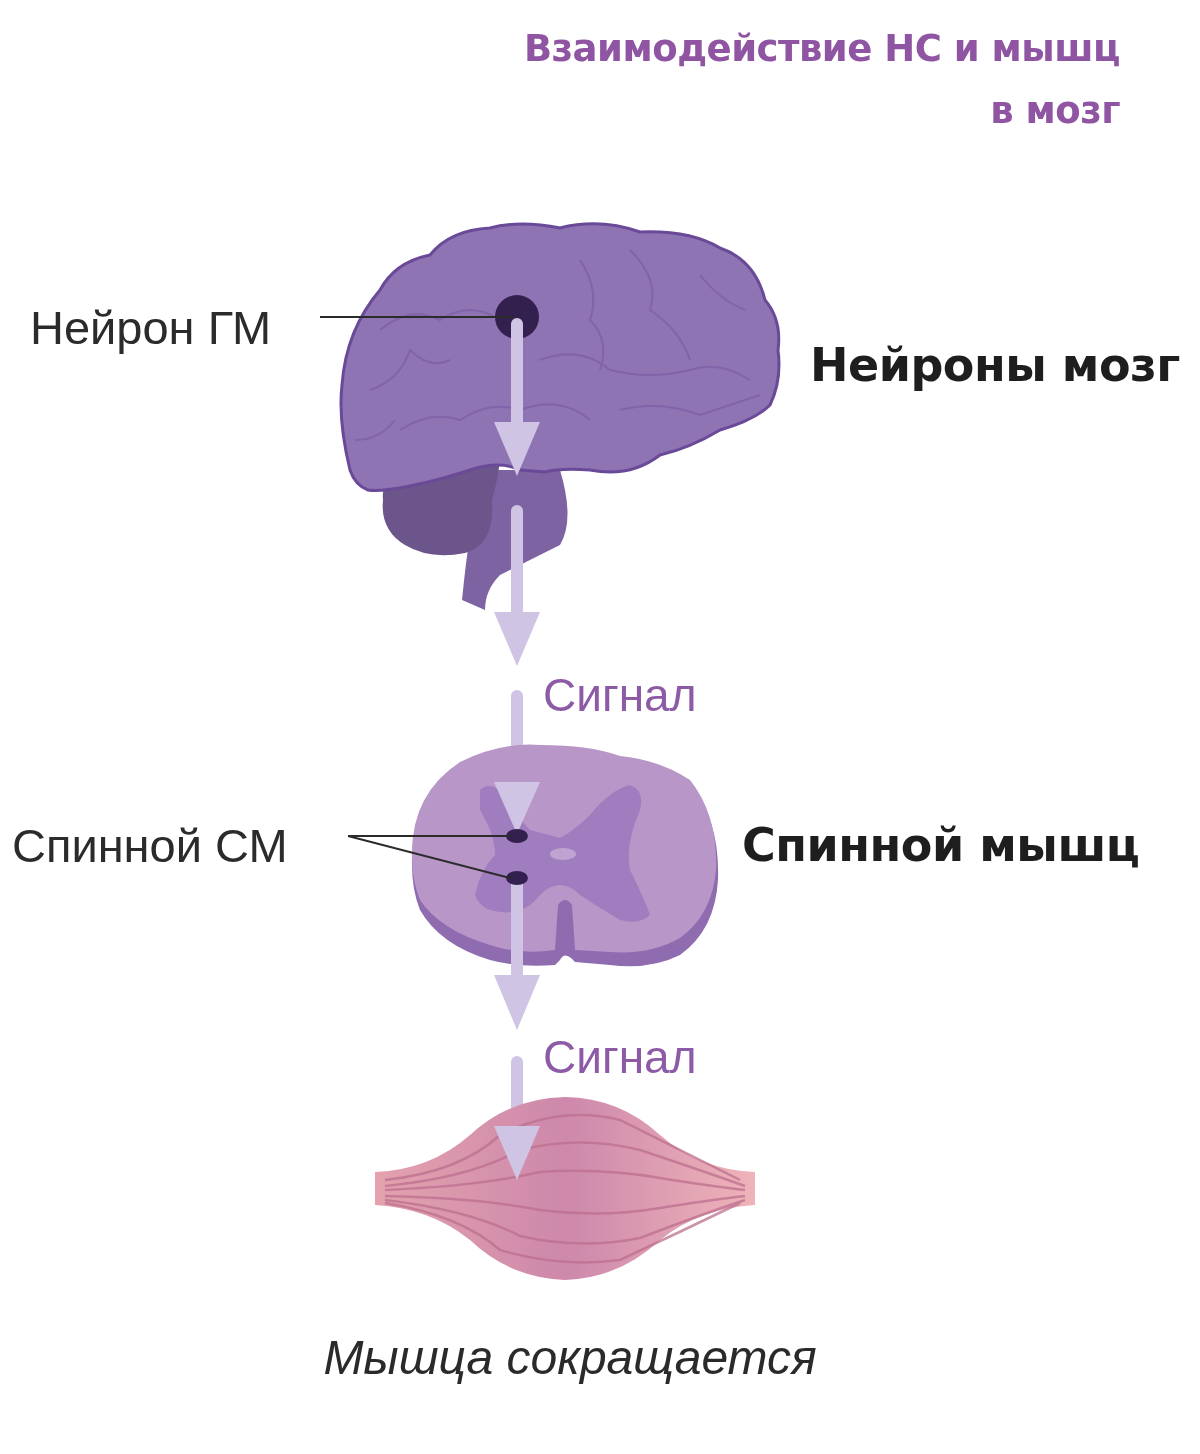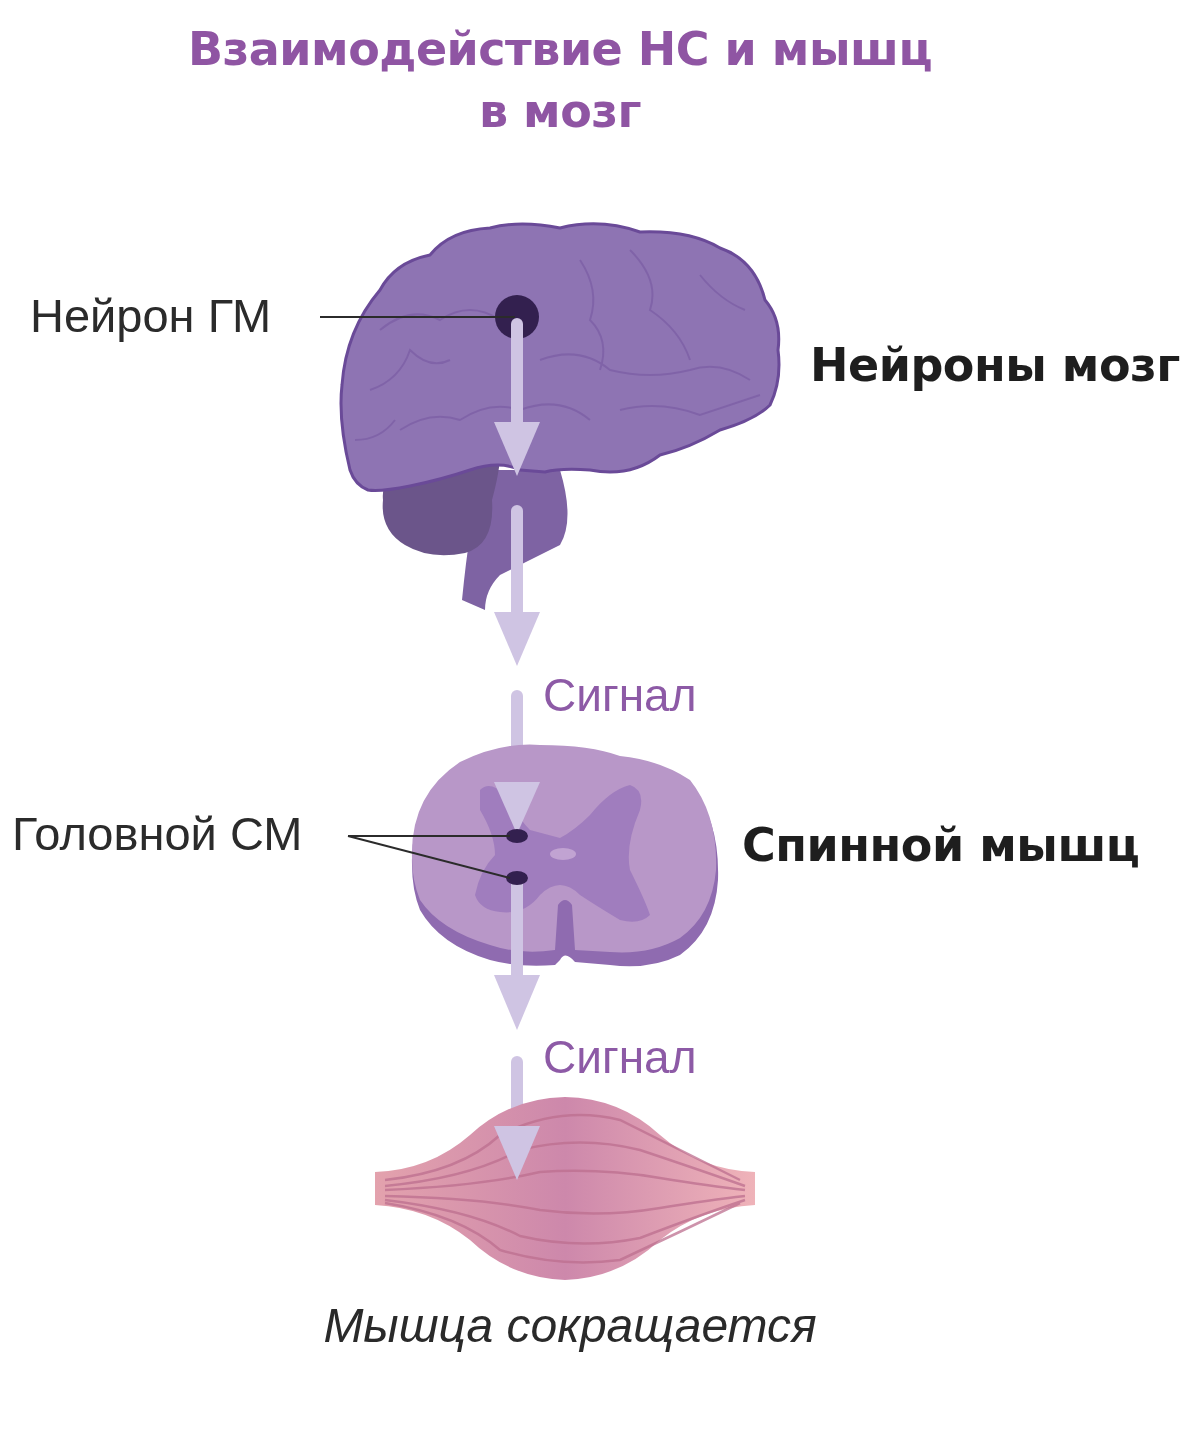--- a/index.html
+++ b/index.html
@@ -1,31 +1,31 @@
 <!DOCTYPE html>
 <html><head>
 <meta charset="utf-8">
 <style>
   html, body { margin: 0; padding: 0; background: #ffffff; }
   body { width: 1200px; height: 1454px; position: relative; overflow: hidden; font-family: "DejaVu Sans", sans-serif; }
   .title {
     position: absolute; left: 0; top: 18px; width: 1120px;
-    text-align: center; color: #8f55a3; font-weight: bold;
-    font-size: 46px; line-height: 62px; letter-spacing: -0.5px;
+    text-align: right; color: #8f55a3; font-weight: bold;
+    font-size: 37px; line-height: 62px; letter-spacing: -0.5px;
   }
   .title div { white-space: nowrap; }
   .label {
     position: absolute; white-space: nowrap; color: #2b2b2b;
     font-family: "Liberation Sans", sans-serif;
   }
-  .label.light { font-size: 47px; font-weight: normal; }
+  .label.light { font-size: 47px; font-weight: normal; margin-top: 12px; }
   .label.bold { font-size: 46px; font-weight: bold; color: #1e1e1e; font-family: "DejaVu Sans", sans-serif; letter-spacing: -0.5px; }
   .signal { position: absolute; color: #8d5aa6; font-size: 46px; font-family: "Liberation Sans", sans-serif; white-space: nowrap; margin-top: 28px; }
   .caption {
-    position: absolute; left: 260px; top: 1296px; width: 620px; text-align: center;
+    position: absolute; left: 260px; top: 1328px; width: 620px; text-align: center;
     font-family: "Liberation Sans", sans-serif; font-style: italic; font-size: 48px;
     line-height: 60px; color: #2a2a2a;
   }
   .caption div { white-space: nowrap; }
   svg.art { position: absolute; left: 0; top: 0; }
 </style>
 </head>
 <body>
 
 <div class="title">
@@ -109,19 +109,19 @@
       <path d="M385 1200 Q470 1210 520 1236 Q580 1250 640 1238 Q700 1215 745 1200"></path>
       <path d="M385 1203 Q460 1215 500 1250 Q560 1268 620 1260 Q680 1232 740 1203"></path>
     </g>
   </g>
   <polygon fill="#cfc4e3" points="494,1126 540,1126 517,1180"></polygon>
 </svg>
 
 <div class="label light" style="left:30px; top:288px;">Нейрон ГМ</div>
 <div class="label bold" style="left:810px; top:338px;">Нейроны мозг</div>
 <div class="signal" style="left:543px; top:640px;">Сигнал</div>
-<div class="label light" style="left:12px; top:806px;">Головной СМ</div>
+<div class="label light" style="left:12px; top:806px;">Спинной СМ</div>
 <div class="label bold" style="left:742px; top:818px;">Спинной мышц</div>
 <div class="signal" style="left:543px; top:1002px;">Сигнал</div>
 
 <div class="caption">
   <div>Мышца сокращается</div>
 </div>
 
 </body></html>

